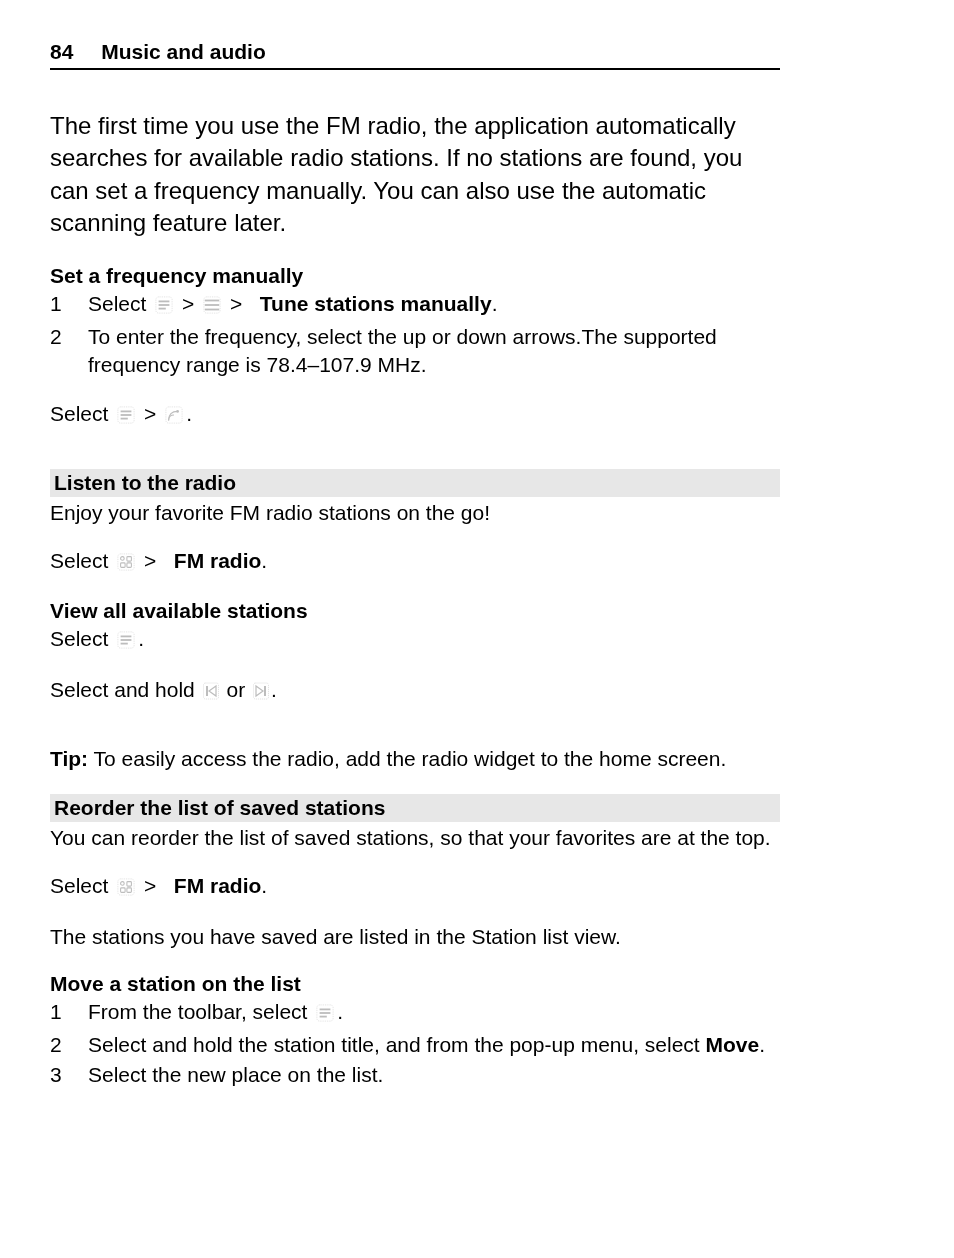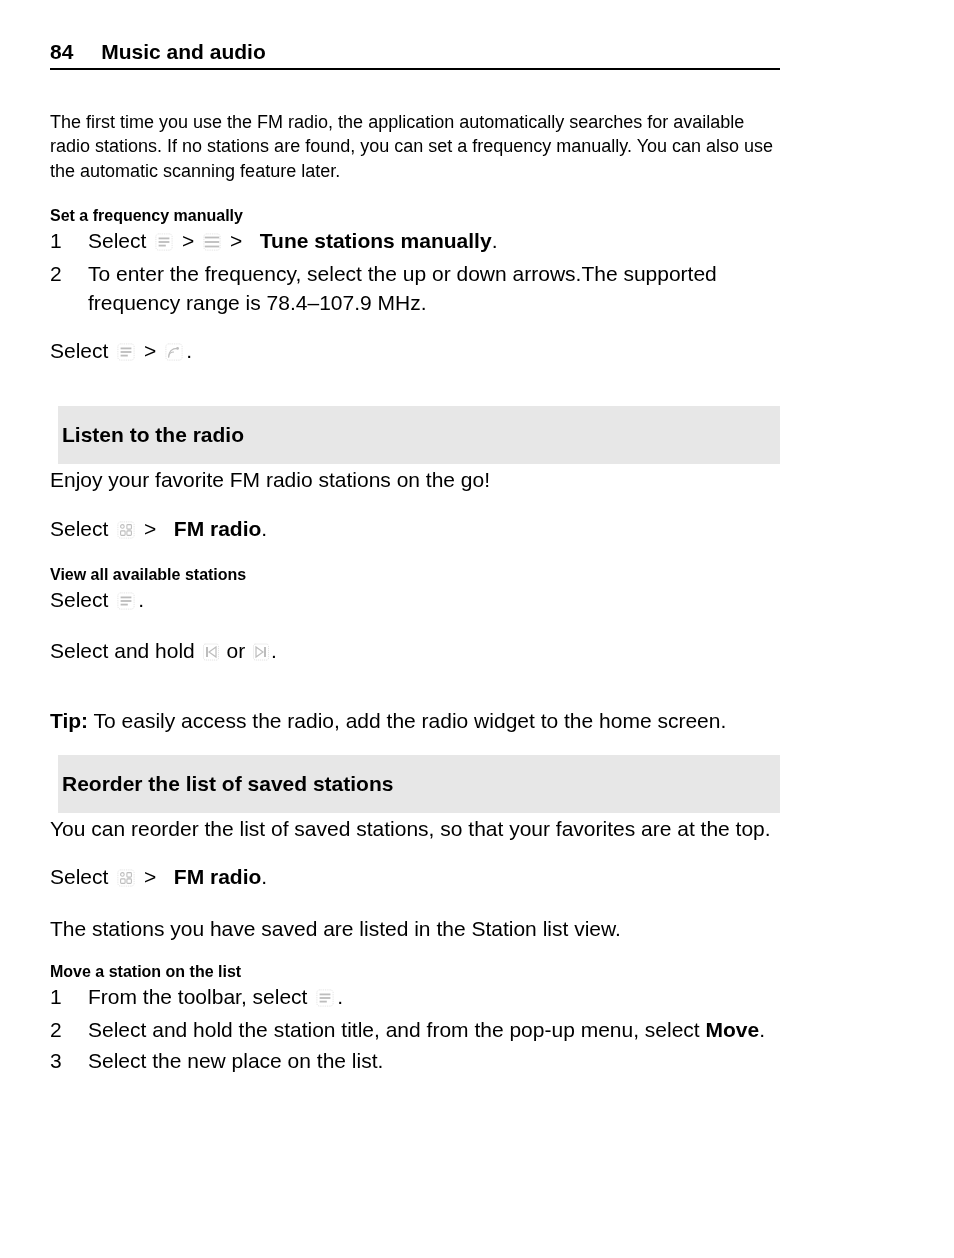--- a/index.html
+++ b/index.html
@@ -23,26 +23,26 @@
     font-size: 21px;
   }
   .page-number {
     font-weight: 700;
     margin-right: 22px;
   }
   .chapter-title {
     font-weight: 700;
   }
   .body-text {
-    font-size: 18px;
+    font-size: 24px;
     line-height: 1.35;
     margin-bottom: 24px;
   }
   .heading-bold {
-    font-size: 16px;
+    font-size: 21px;
     font-weight: 700;
     margin-bottom: 2px;
   }
   .ol-list {
     list-style: none;
     padding: 0;
     margin: 0 0 20px 0;
     font-size: 21px;
   }
   .ol-list li {
@@ -60,22 +60,22 @@
   }
   .inline-icon {
     display: inline-block;
     vertical-align: -3px;
     margin: 0 2px;
   }
   .gray-heading {
     background: #e7e7e7;
     font-size: 21px;
     font-weight: 700;
-    padding: 17px 4px;
-    margin: 0 0 2px 8px;
+    padding: 2px 4px;
+    margin: 0 0 2px 0;
   }
   .line {
     font-size: 21px;
     line-height: 1.35;
     margin-bottom: 20px;
   }
   .bold { font-weight: 700; }
   .spacer-v { height: 18px; }
   svg.ico { width: 20px; height: 18px; }
   svg.ico-sm { width: 16px; height: 18px; }

